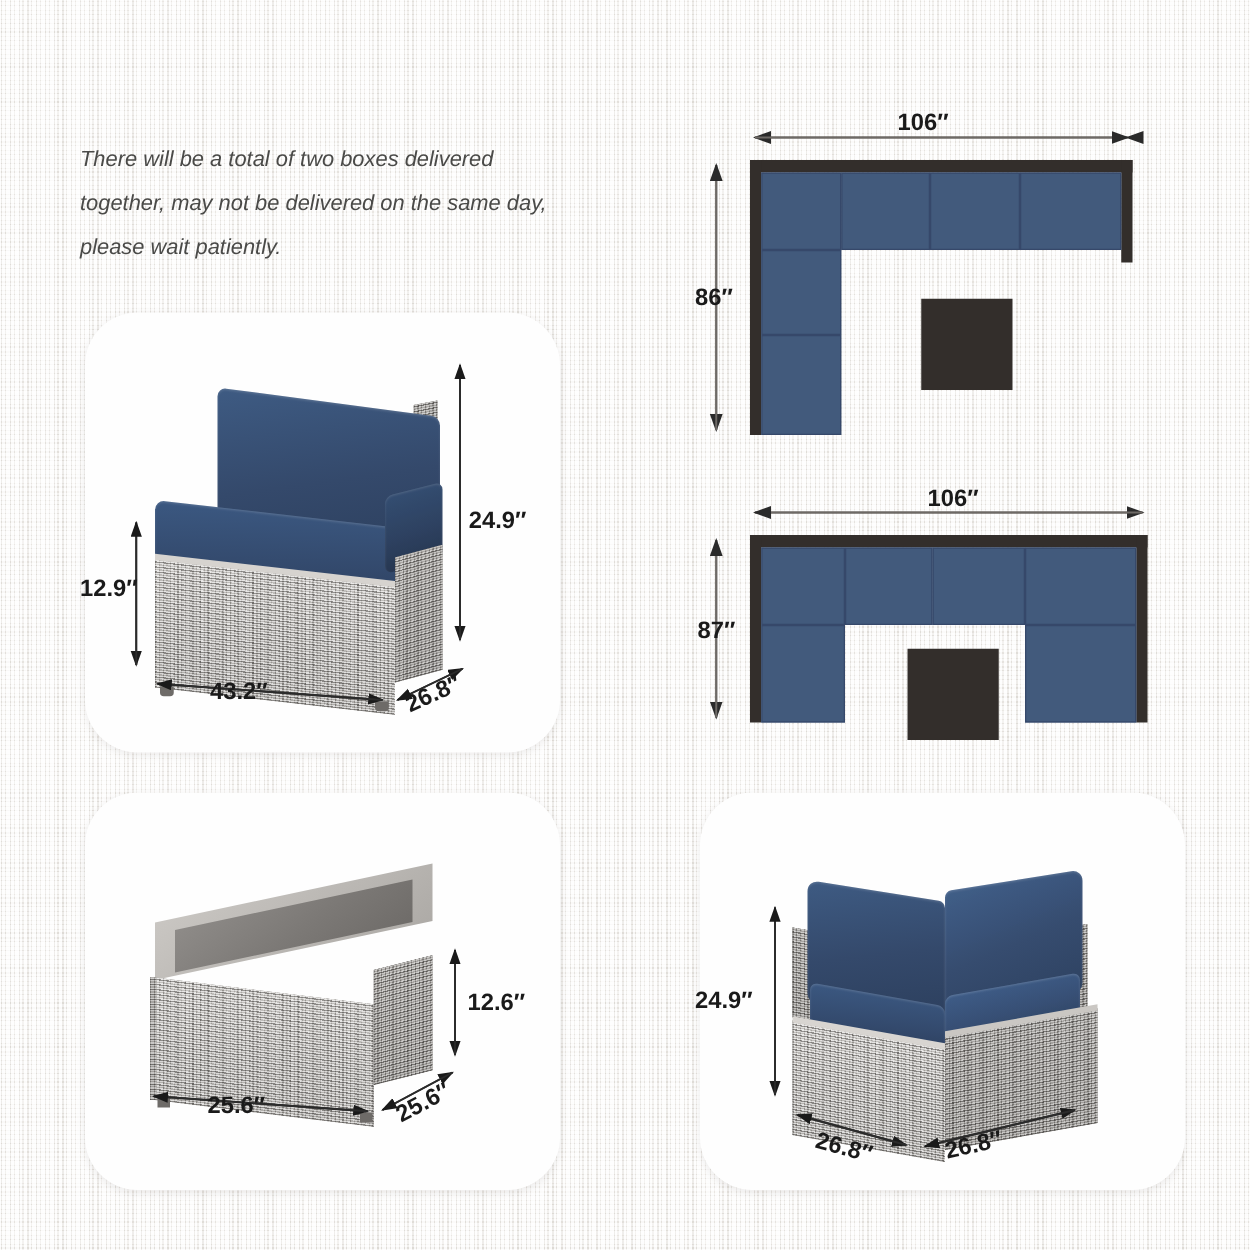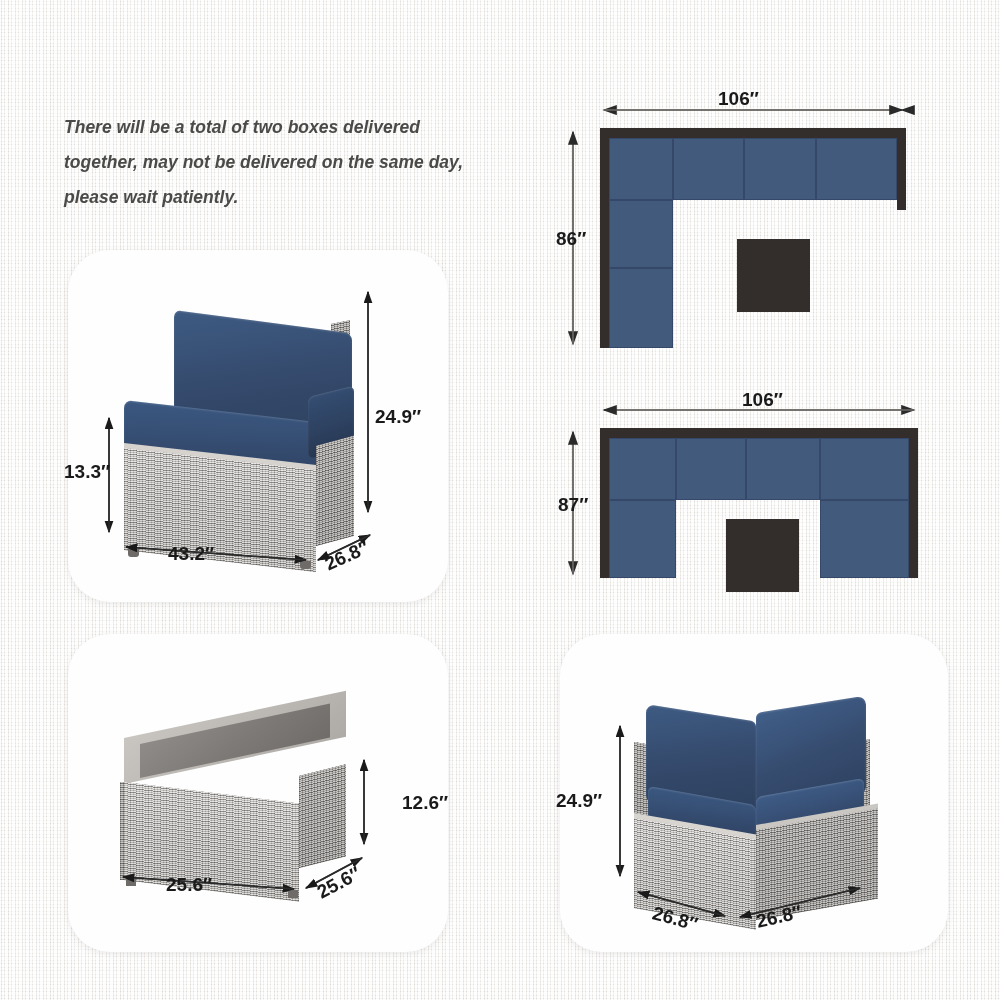--- a/index.html
+++ b/index.html
@@ -25,21 +25,20 @@
   
   #title {
     position: absolute; left: 61px; top: 36px;
     font-size: 45px; font-weight: bold; letter-spacing: -0.4px;
     color: #2E75B0;
   }
   #subtitle {
     position: absolute; left: 64px; top: 110px; width: 400px;
     font-size: 17.5px; font-style: italic; line-height: 35px;
     color: #4A4A48;
-    font-weight: bold;
   }
 
   
   .card {
     position: absolute;
     background: #FEFEFE;
     border-radius: 42px;
     box-shadow: 0 2px 7px rgba(150,146,140,.16);
   }
   #card-armless { left: 68px;  top: 250px; width: 380px; height: 352px; }
@@ -227,21 +226,21 @@
 
         <line x1="58" y1="297" x2="238" y2="310" stroke="#2B2B2B" stroke-width="1.5" marker-end="url(#ahA)"></line>
         <line x1="238" y1="310" x2="58" y2="297" stroke="#2B2B2B" stroke-width="1.5" marker-end="url(#ahA)"></line>
 
         <line x1="250" y1="310" x2="302" y2="285" stroke="#2B2B2B" stroke-width="1.5" marker-end="url(#ahA)"></line>
         <line x1="302" y1="285" x2="250" y2="310" stroke="#2B2B2B" stroke-width="1.5" marker-end="url(#ahA)"></line>
       </svg>
     </div>
 
     <div class="dim" style="left:307px; top:156px;">24.9″</div>
-    <div class="dim" style="left:-4px; top:211px;">13.3″</div>
+    <div class="dim" style="left:-4px; top:211px;">12.9″</div>
     <div class="dim" style="left:100px; top:293px;">43.2″</div>
     <div class="dim" style="left:256px; top:295px; transform:rotate(-24deg);">26.8″</div>
   </div>
 
   <div class="card" id="card-table">
     <div class="photo" style="left:0; top:0; width:380px; height:318px;">
 
       <div style="position:absolute; left:56px; top:104px; width:222px; height:46px;
            background:linear-gradient(150deg,#C9C6C2 0%,#BCB9B5 48%,#AEABA7 100%);
            transform:skewY(-12deg); transform-origin:left top;"></div>
@@ -271,21 +270,21 @@
         <line x1="296" y1="210" x2="296" y2="126" stroke="#2B2B2B" stroke-width="1.5" marker-end="url(#ahT)"></line>
 
         <line x1="55" y1="243" x2="226" y2="255" stroke="#2B2B2B" stroke-width="1.5" marker-end="url(#ahT)"></line>
         <line x1="226" y1="255" x2="55" y2="243" stroke="#2B2B2B" stroke-width="1.5" marker-end="url(#ahT)"></line>
 
         <line x1="238" y1="254" x2="294" y2="224" stroke="#2B2B2B" stroke-width="1.5" marker-end="url(#ahT)"></line>
         <line x1="294" y1="224" x2="238" y2="254" stroke="#2B2B2B" stroke-width="1.5" marker-end="url(#ahT)"></line>
       </svg>
     </div>
 
-    <div class="dim" style="left:306px; top:158px;margin-left:28px;">12.6″</div>
+    <div class="dim" style="left:306px; top:158px;">12.6″</div>
     <div class="dim" style="left:98px; top:240px;">25.6″</div>
     <div class="dim" style="left:248px; top:238px; transform:rotate(-28deg);">25.6″</div>
   </div>
 
   <div class="card" id="card-corner">
     <div class="photo" style="left:0; top:0; width:388px; height:318px;">
 
       <div class="wicker-dark" style="position:absolute; left:74px; top:108px; width:16px; height:72px;
            transform:skewY(10deg); transform-origin:left top;"></div>
       <div class="wicker-dark" style="position:absolute; left:294px; top:108px; width:16px; height:72px;

